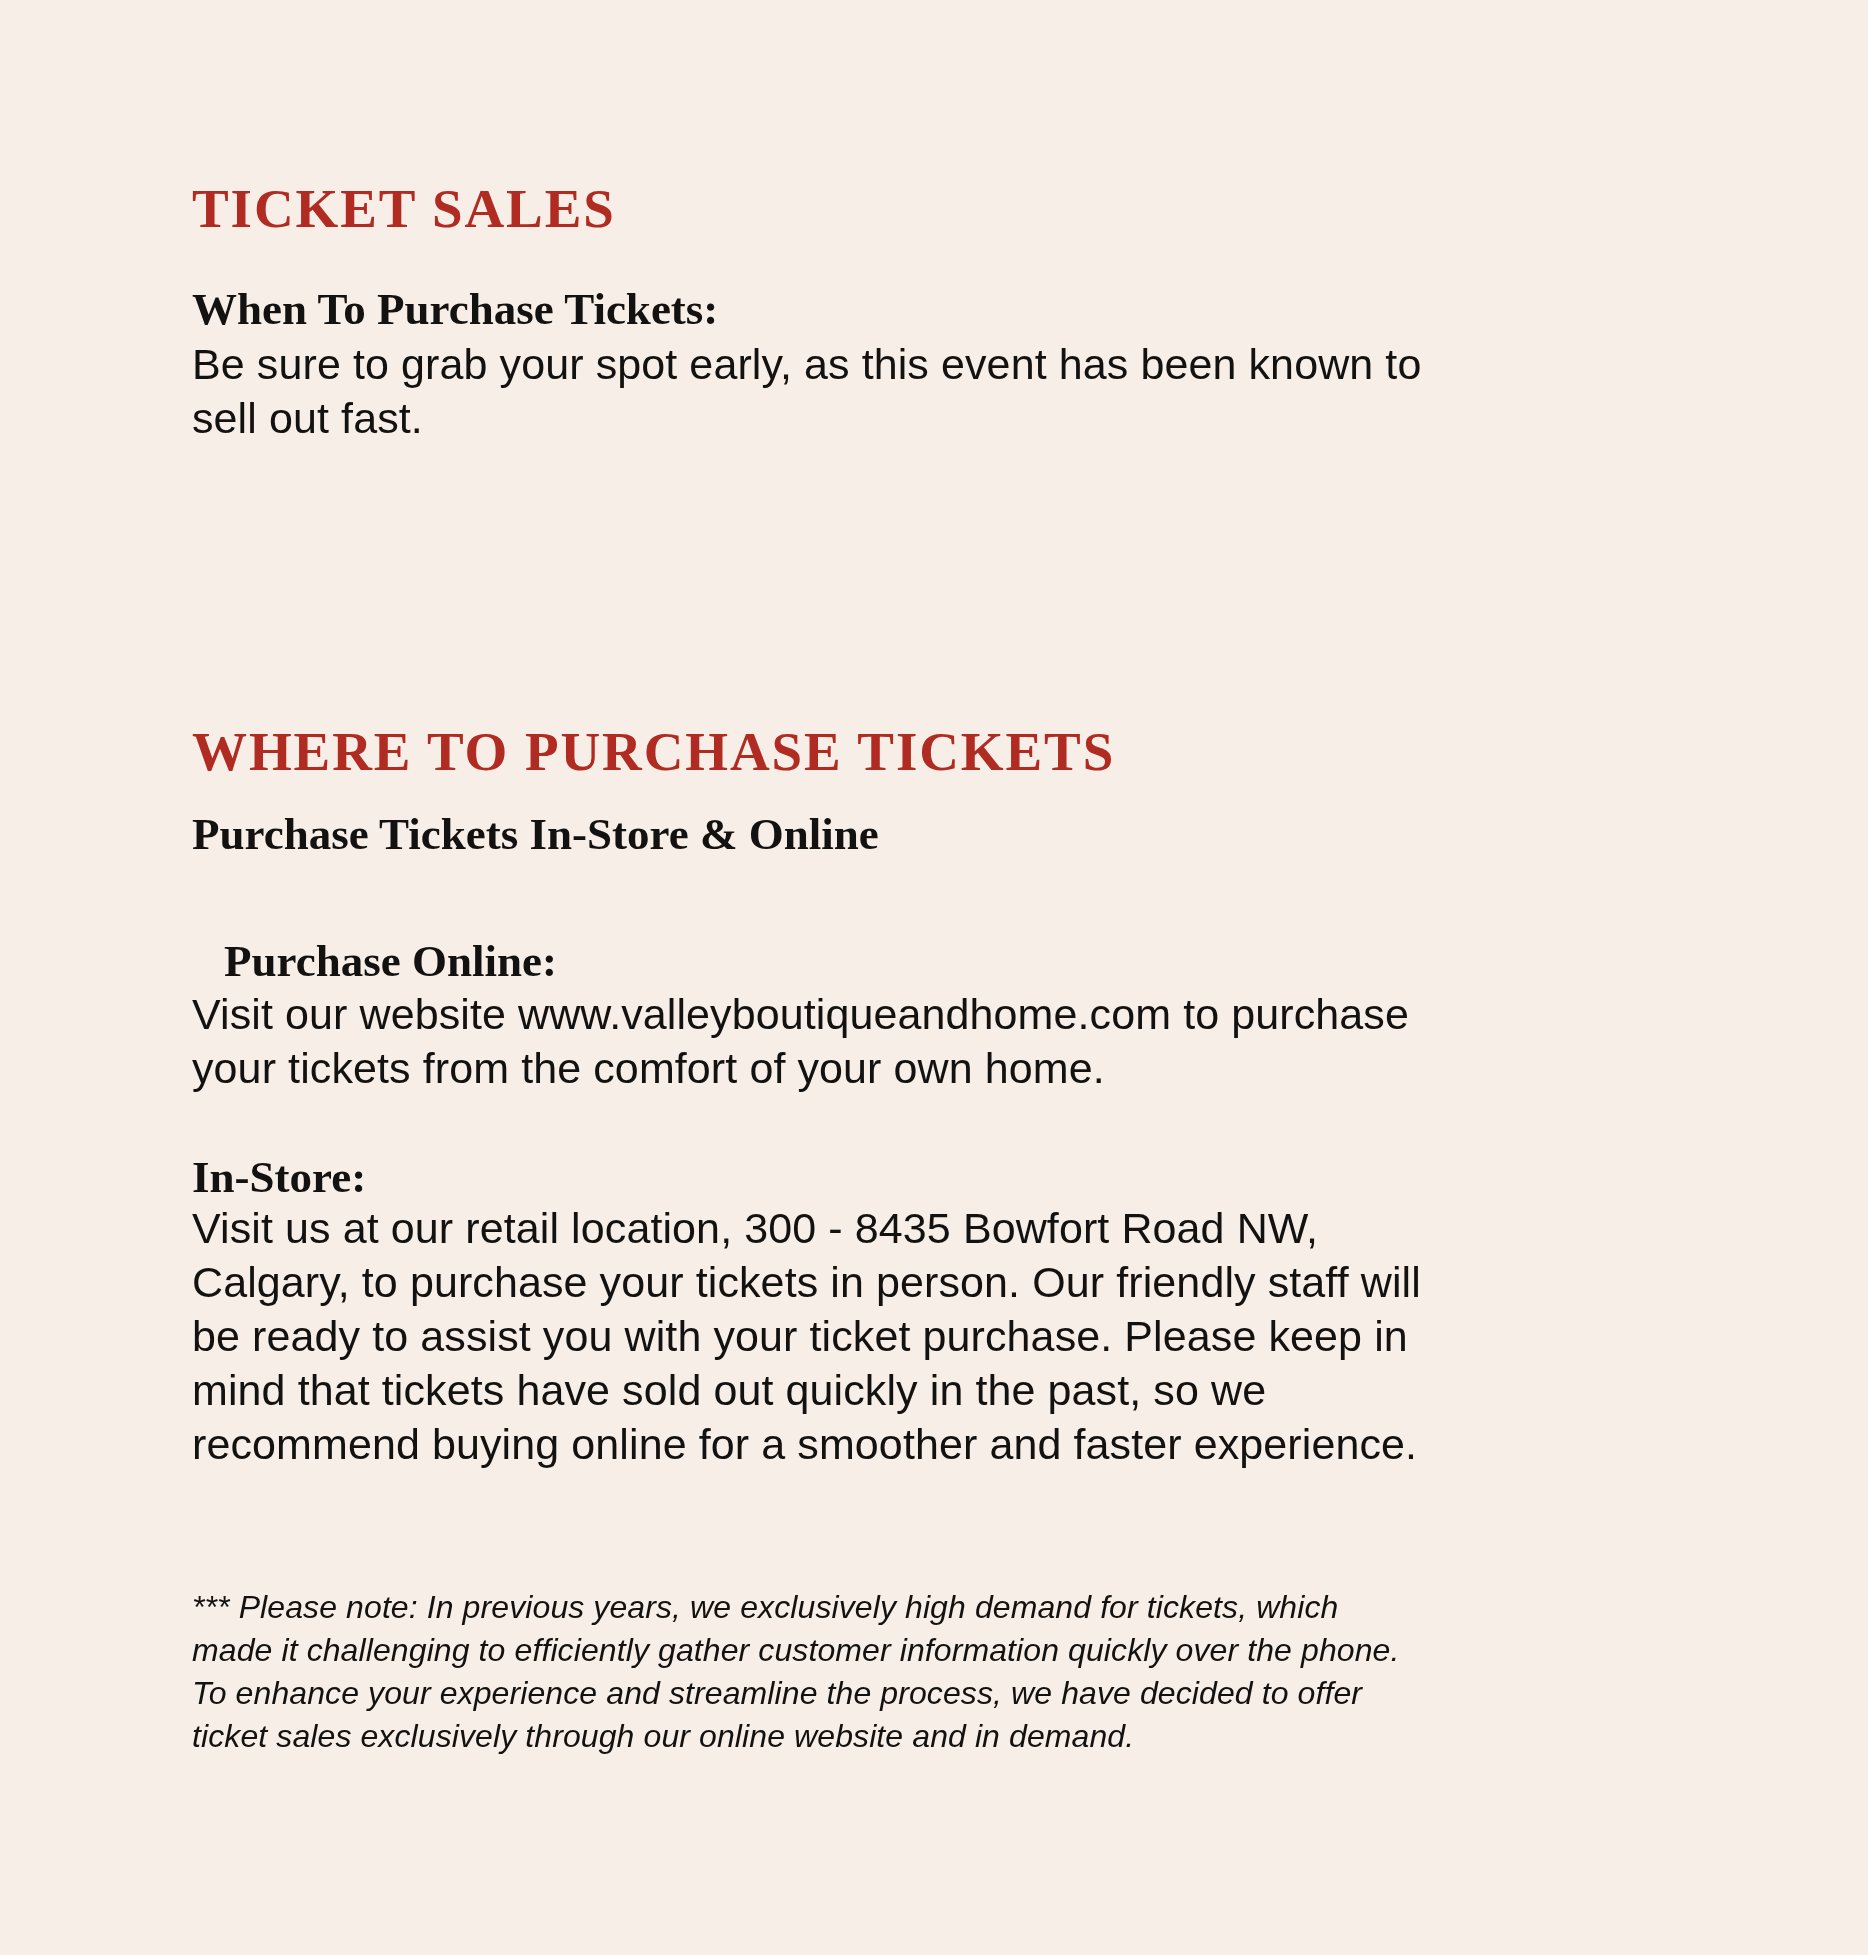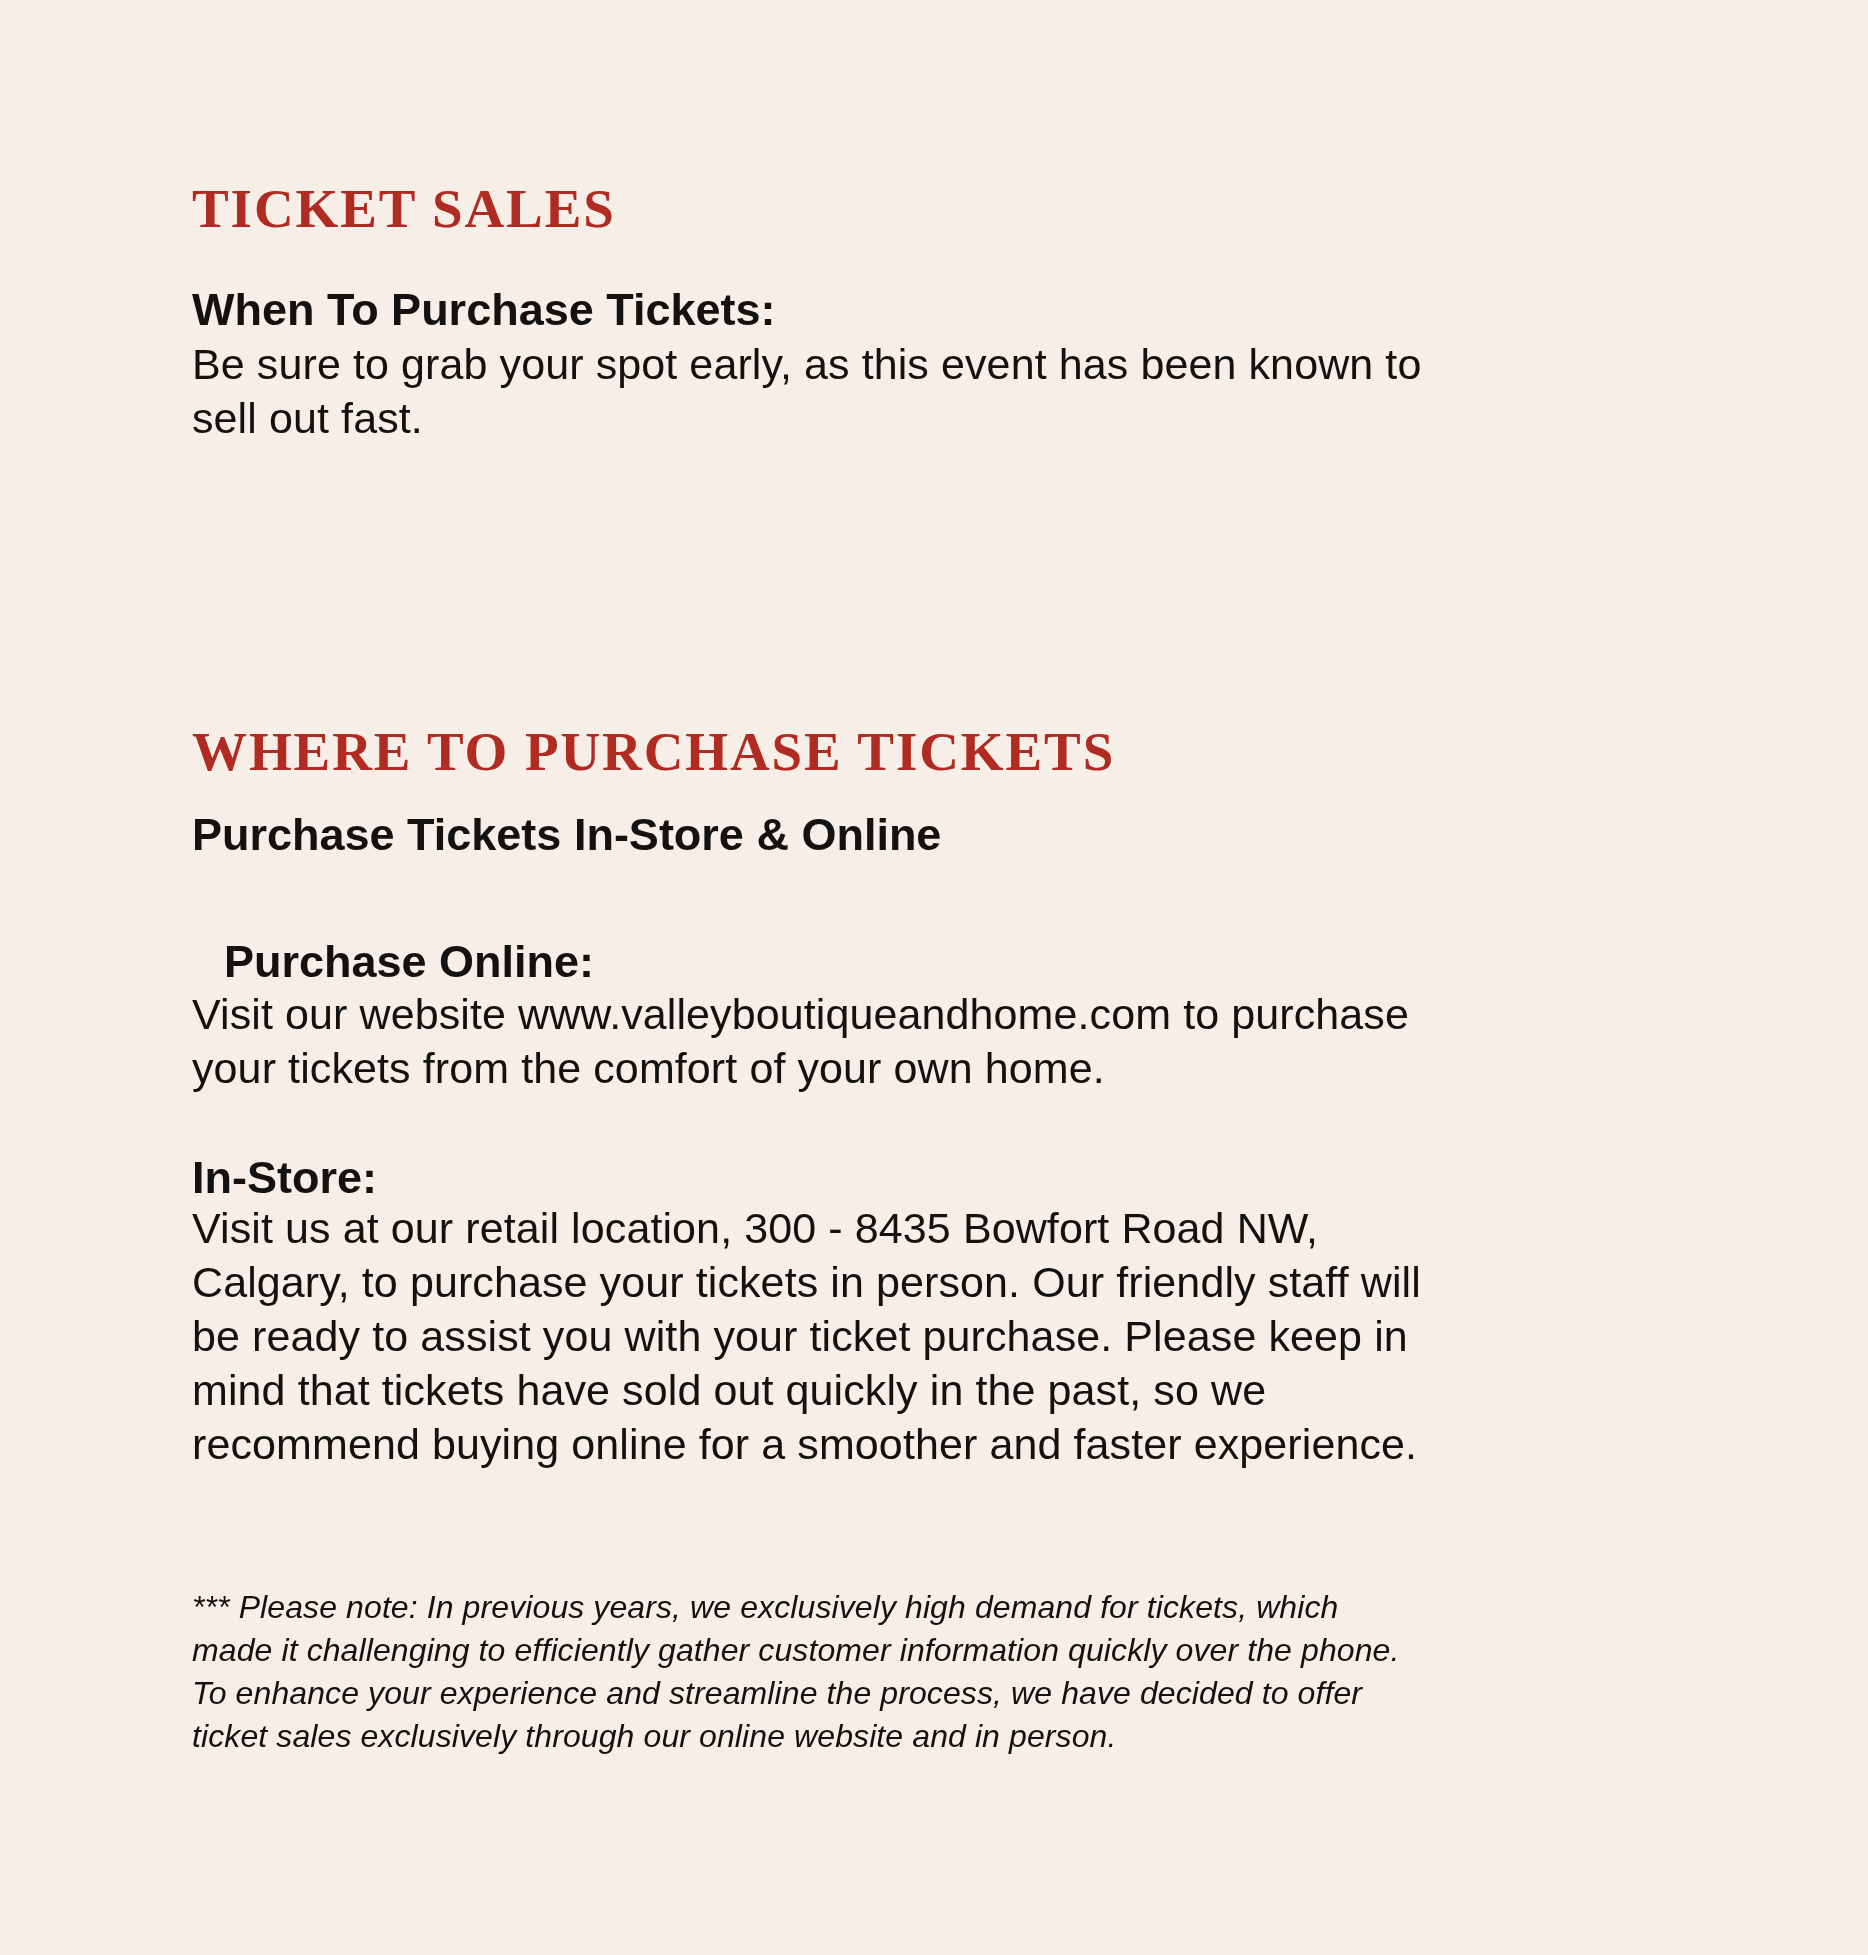--- a/index.html
+++ b/index.html
@@ -24,21 +24,21 @@
   .red-heading {
     font-family: "Liberation Serif", serif;
     font-weight: 700;
     font-size: 55px;
     line-height: 1;
     letter-spacing: 1.9px;
     color: var(--red);
     white-space: pre;
   }
   .subhead {
-    font-family: Liberation Sans, sans-serif;
+    font-family: Liberation Serif, serif;
     font-weight: 700;
     font-size: 45px;
     line-height: 1;
     color: var(--ink);
     white-space: pre;
     text-align: center;
   }
   .body-block .line {
     font-size: 43px;
     line-height: 54px;
@@ -87,17 +87,17 @@
     <div class="line">Calgary, to purchase your tickets in person. Our friendly staff will</div>
     <div class="line">be ready to assist you with your ticket purchase. Please keep in</div>
     <div class="line">mind that tickets have sold out quickly in the past, so we</div>
     <div class="line">recommend buying online for a smoother and faster experience.</div>
   </div>
 
   <div class="abs footnote-block" style="top:1586px;">
     <div class="line">*** Please note: In previous years, we exclusively high demand for tickets, which</div>
     <div class="line">made it challenging to efficiently gather customer information quickly over the phone.</div>
     <div class="line">To enhance your experience and streamline the process, we have decided to offer</div>
-    <div class="line">ticket sales exclusively through our online website and in person.</div>
+    <div class="line">ticket sales exclusively through our online website and in demand.</div>
   </div>
 
 </div>
 
 
 </body></html>

